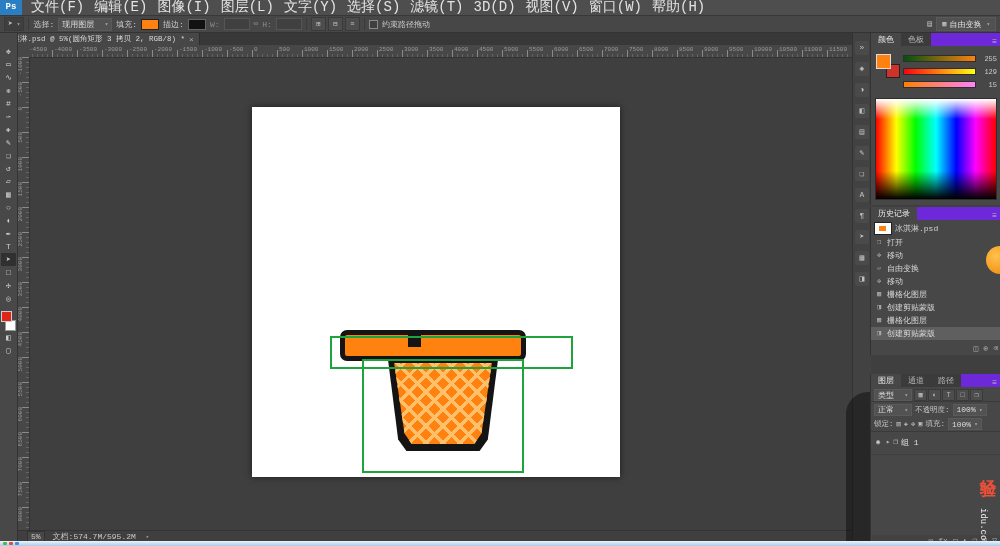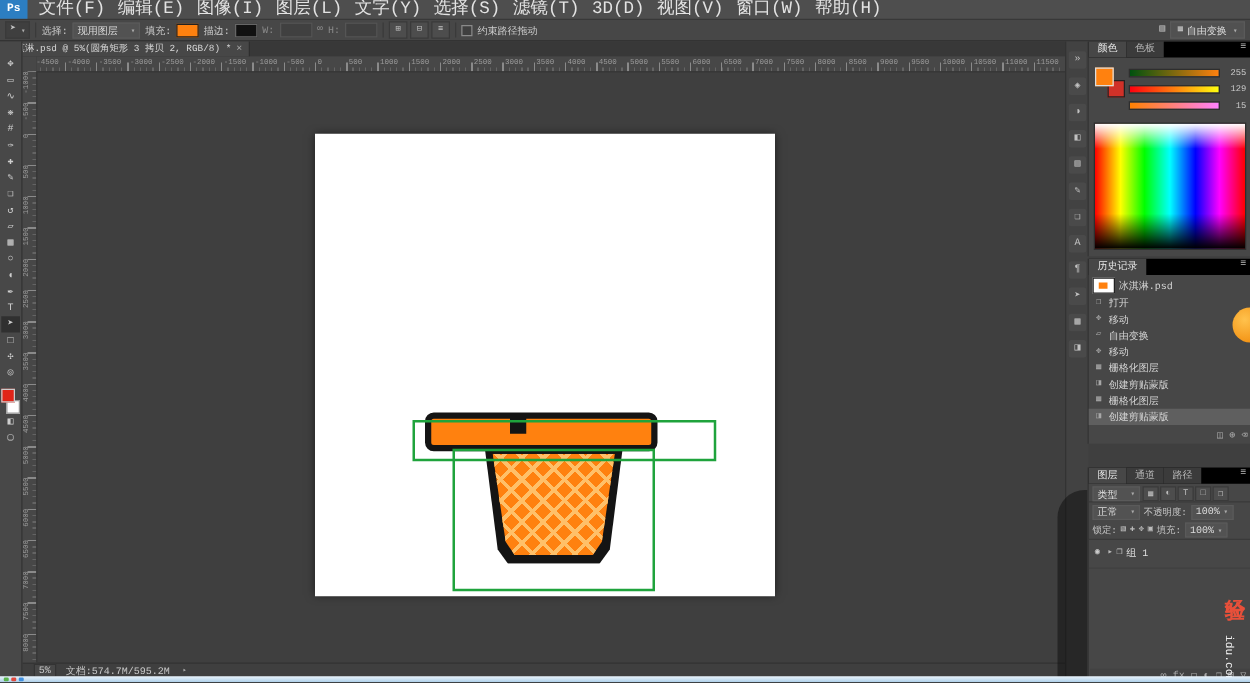--- a/index.html
+++ b/index.html
@@ -73,21 +73,21 @@
   
   .dock{position:absolute;left:852px;top:33px;width:18px;bottom:0;background:#424242;border-left:1px solid #333;display:flex;flex-direction:column;align-items:center;padding-top:8px;gap:7px;z-index:2}
   .dock-icon{width:14px;height:14px;display:flex;align-items:center;justify-content:center;background:#4a4a4a;border-radius:2px;flex:0 0 auto}
   .dock-icon .g{font-size:8px}
 
   
   .panel{position:absolute;left:870px;width:130px;background:#474747;border-left:1px solid #333;z-index:3}
   .color-panel{top:33px;height:172px}
   .history-panel{top:207px;height:148px}
   .layers-panel{top:374px;bottom:0}
-  .phead{height:13px;background:#000000;display:flex;align-items:flex-start}
+  .phead{height:13px;background:#6d28d9;display:flex;align-items:flex-end}
   .ptabs{display:flex;height:13px}
   .ptab{padding:0 7px;font-size:8px;color:#b8b8b8;line-height:13px;background:#3b3b3b;white-space:nowrap}
   .ptab.active{background:#474747;color:#e8e8e8}
   .pmenu{margin-left:auto;margin-right:4px;font-size:8px;color:#bbb}
   .pbody{position:relative;height:calc(100% - 13px)}
 
   
   .cp-swatches{position:absolute;left:5px;top:8px;width:24px;height:24px}
   .cp-bg{position:absolute;right:0;bottom:0;width:12px;height:12px;background:#d03128;border:1px solid #222}
   .cp-fg{position:absolute;left:0;top:0;width:13px;height:13px;border:1px solid #ddd}

